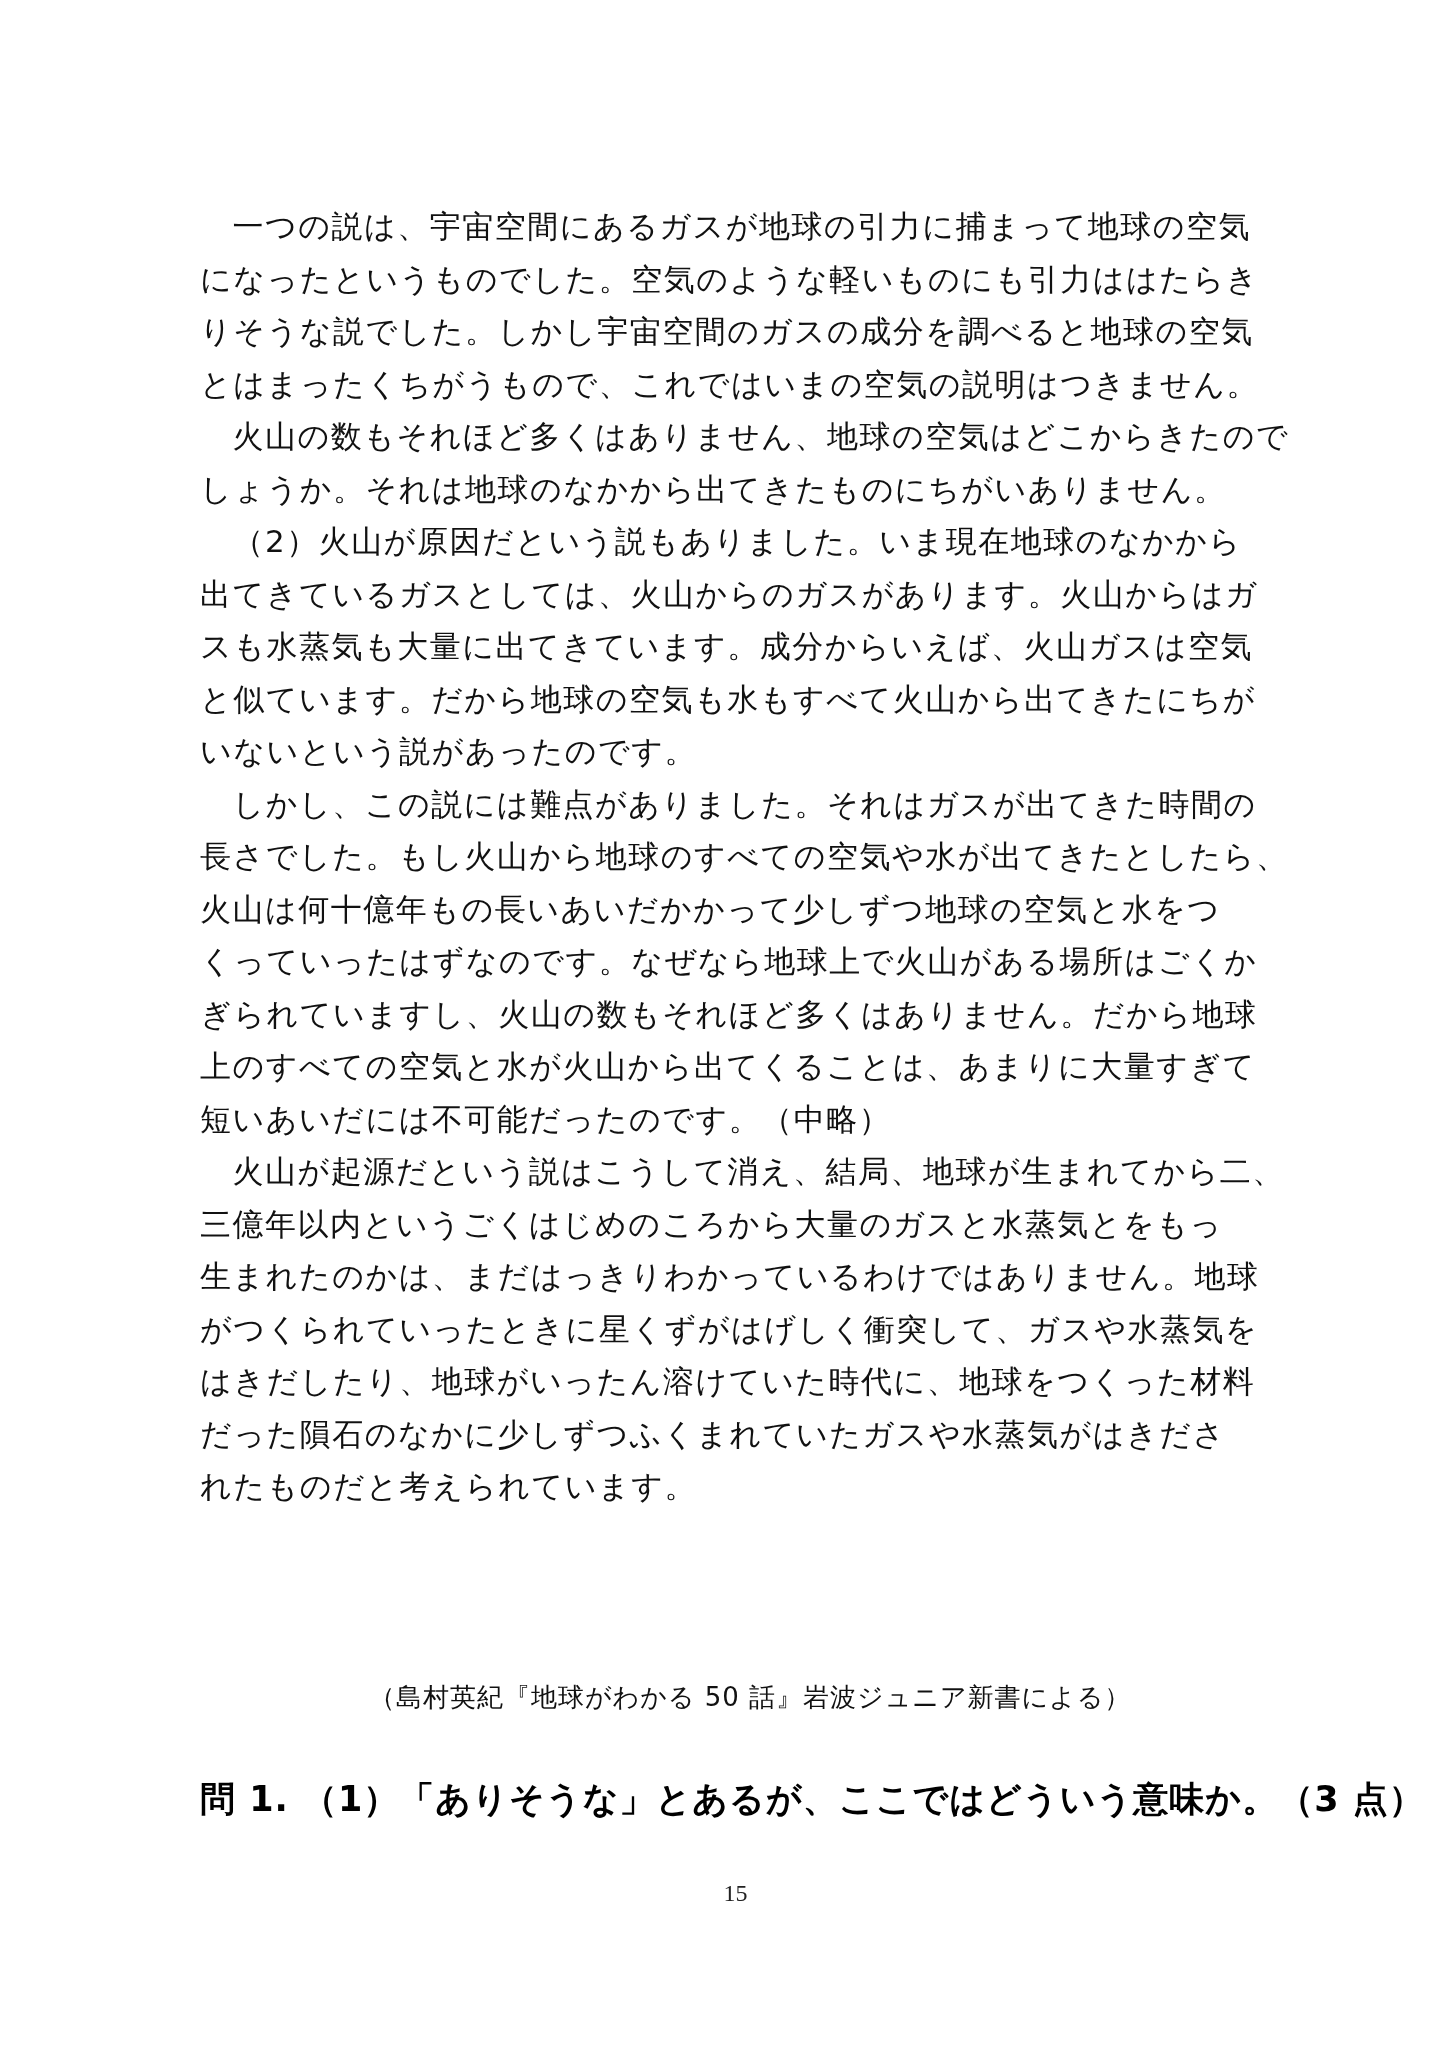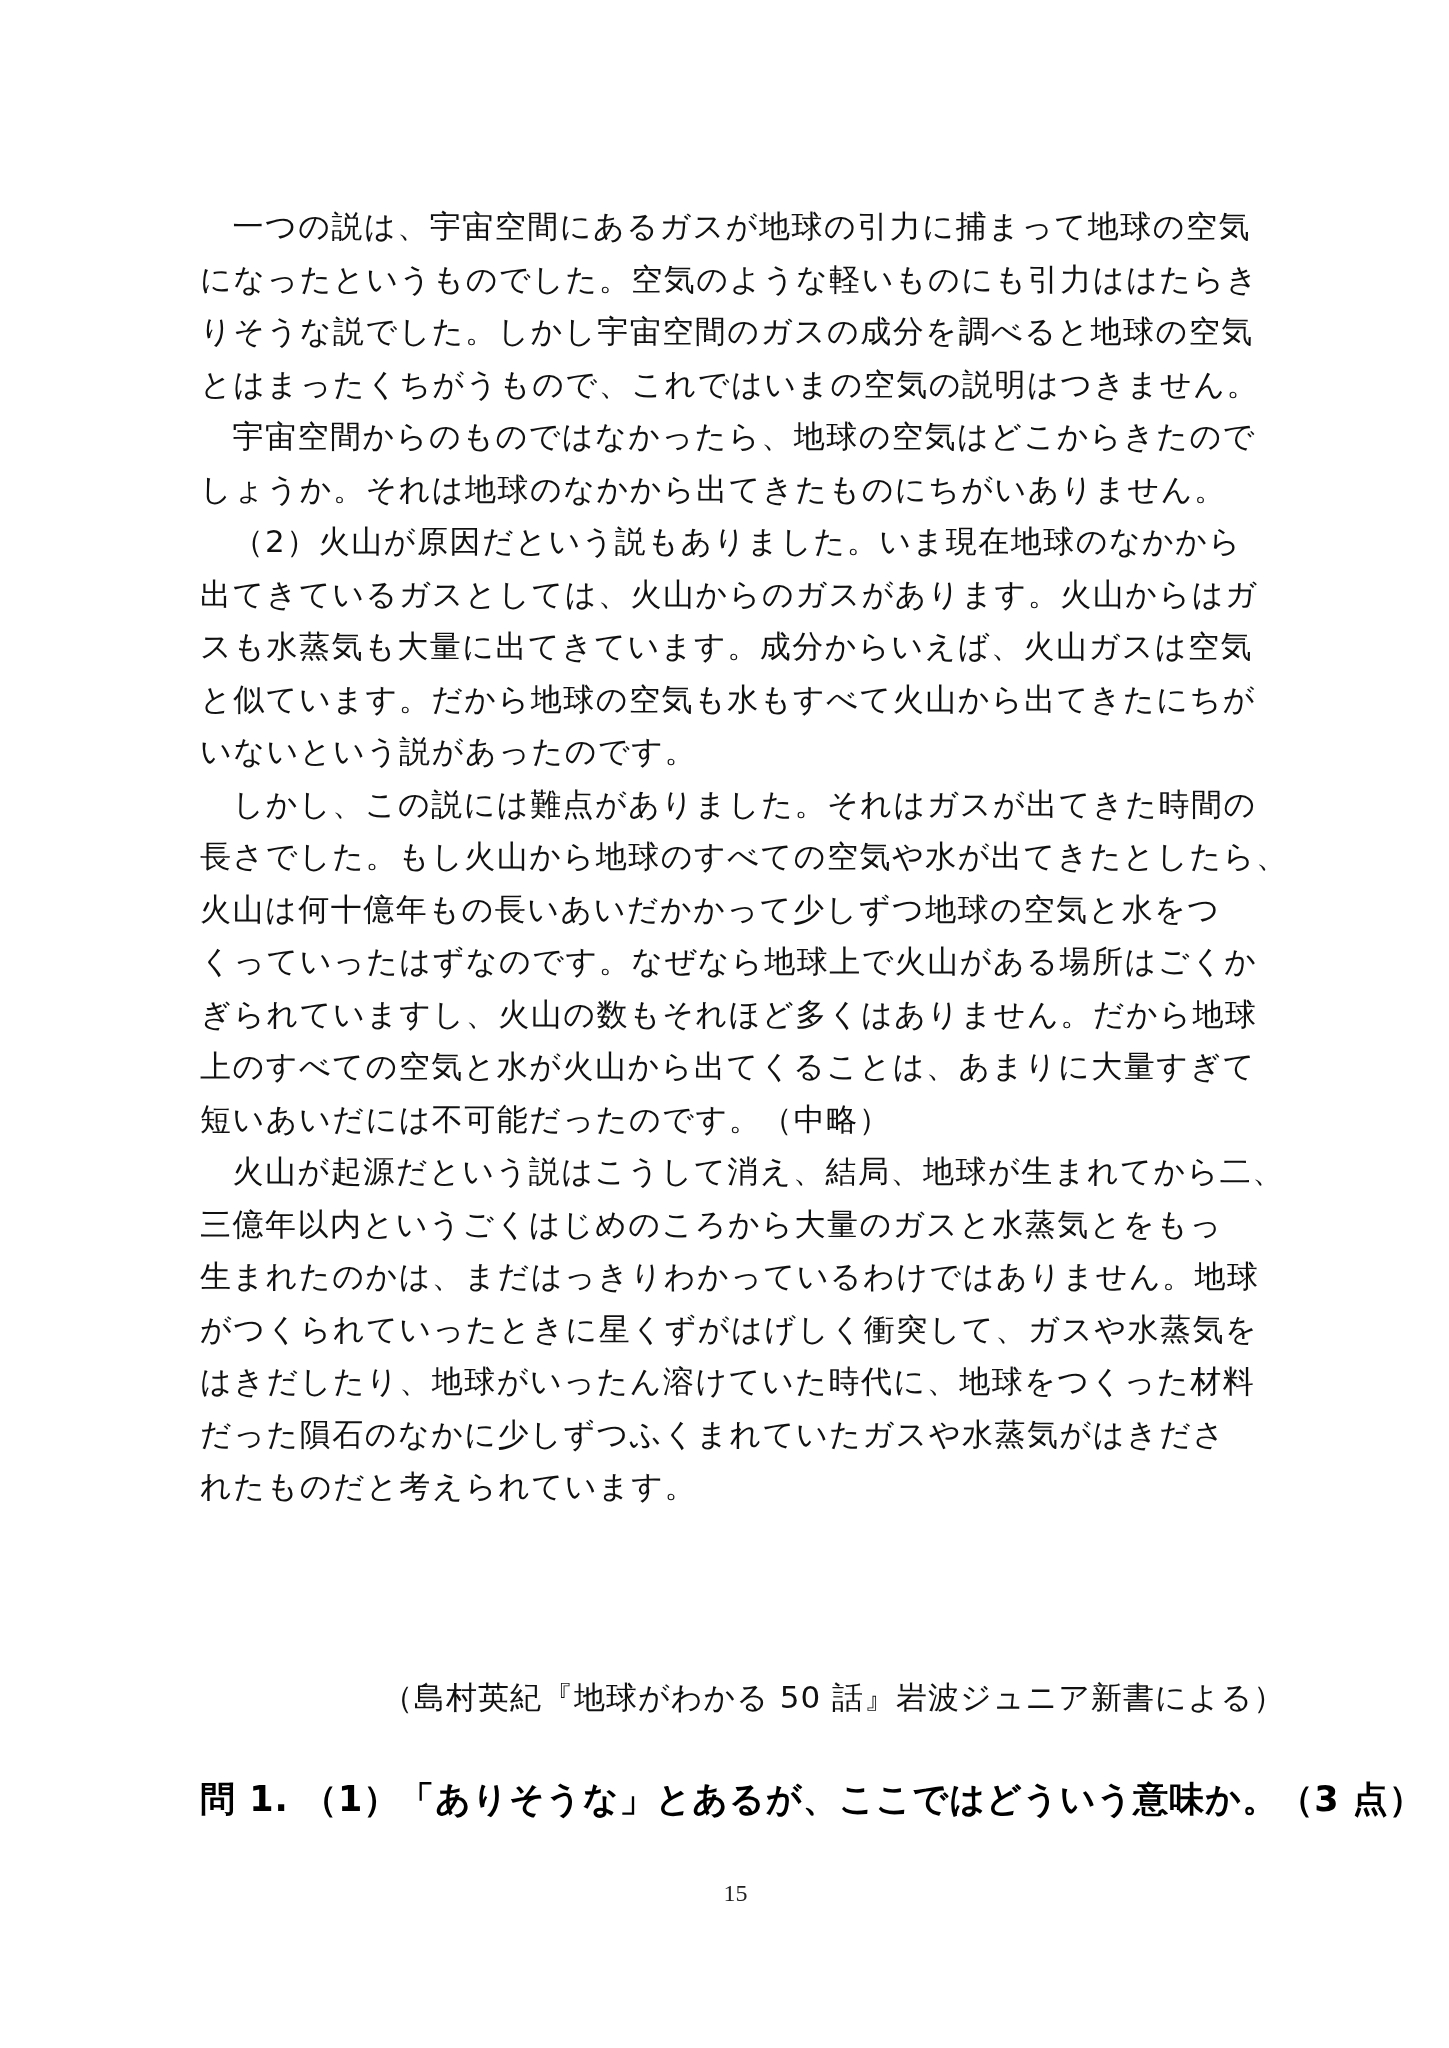--- a/index.html
+++ b/index.html
@@ -11,23 +11,23 @@
   .body-text {
     position: absolute; left: 200px; top: 200px; width: 1060px;
     font-family: "DejaVu Sans", sans-serif;
     font-size: 31px;
     line-height: 52.5px;
     letter-spacing: 1.5px;
     color: #111;
   }
   .line { white-space: nowrap; height: 52.5px; display: block; }
   .citation {
-    position: absolute; left: 382px; top: 1671px;
+    position: absolute; left: 369px; top: 1671px;
     font-family: "DejaVu Sans", sans-serif;
-    font-size: 31px; line-height: 52.5px; letter-spacing: 1px;
+    font-size: 26px; line-height: 52.5px; letter-spacing: 1px;
     white-space: nowrap; color: #111;
   }
   .question {
     position: absolute; left: 200px; top: 1773px;
     font-family: "DejaVu Sans", sans-serif;
     font-weight: bold;
     font-size: 35px; line-height: 52px; letter-spacing: 1px;
     white-space: nowrap; color: #000;
   }
   .page-number {
@@ -42,21 +42,21 @@
 
 <div class="page">
   <div class="body-text">
     <div>
       <span class="line">　一つの説は、宇宙空間にあるガスが地球の引力に捕まって地球の空気</span>
       <span class="line">になったというものでした。空気のような軽いものにも引力ははたらき</span>
       <span class="line">りそうな説でした。しかし宇宙空間のガスの成分を調べると地球の空気</span>
       <span class="line">とはまったくちがうもので、これではいまの空気の説明はつきません。</span>
     </div>
     <div>
-      <span class="line">　宇宙空間からのものではなかったら、地球の空気はどこからきたので</span>
+      <span class="line">　火山の数もそれほど多くはありません、地球の空気はどこからきたので</span>
       <span class="line">しょうか。それは地球のなかから出てきたものにちがいありません。</span>
     </div>
     <div>
       <span class="line">　（2）火山が原因だという説もありました。いま現在地球のなかから</span>
       <span class="line">出てきているガスとしては、火山からのガスがあります。火山からはガ</span>
       <span class="line">スも水蒸気も大量に出てきています。成分からいえば、火山ガスは空気</span>
       <span class="line">と似ています。だから地球の空気も水もすべて火山から出てきたにちが</span>
       <span class="line">いないという説があったのです。</span>
     </div>
     <div>

